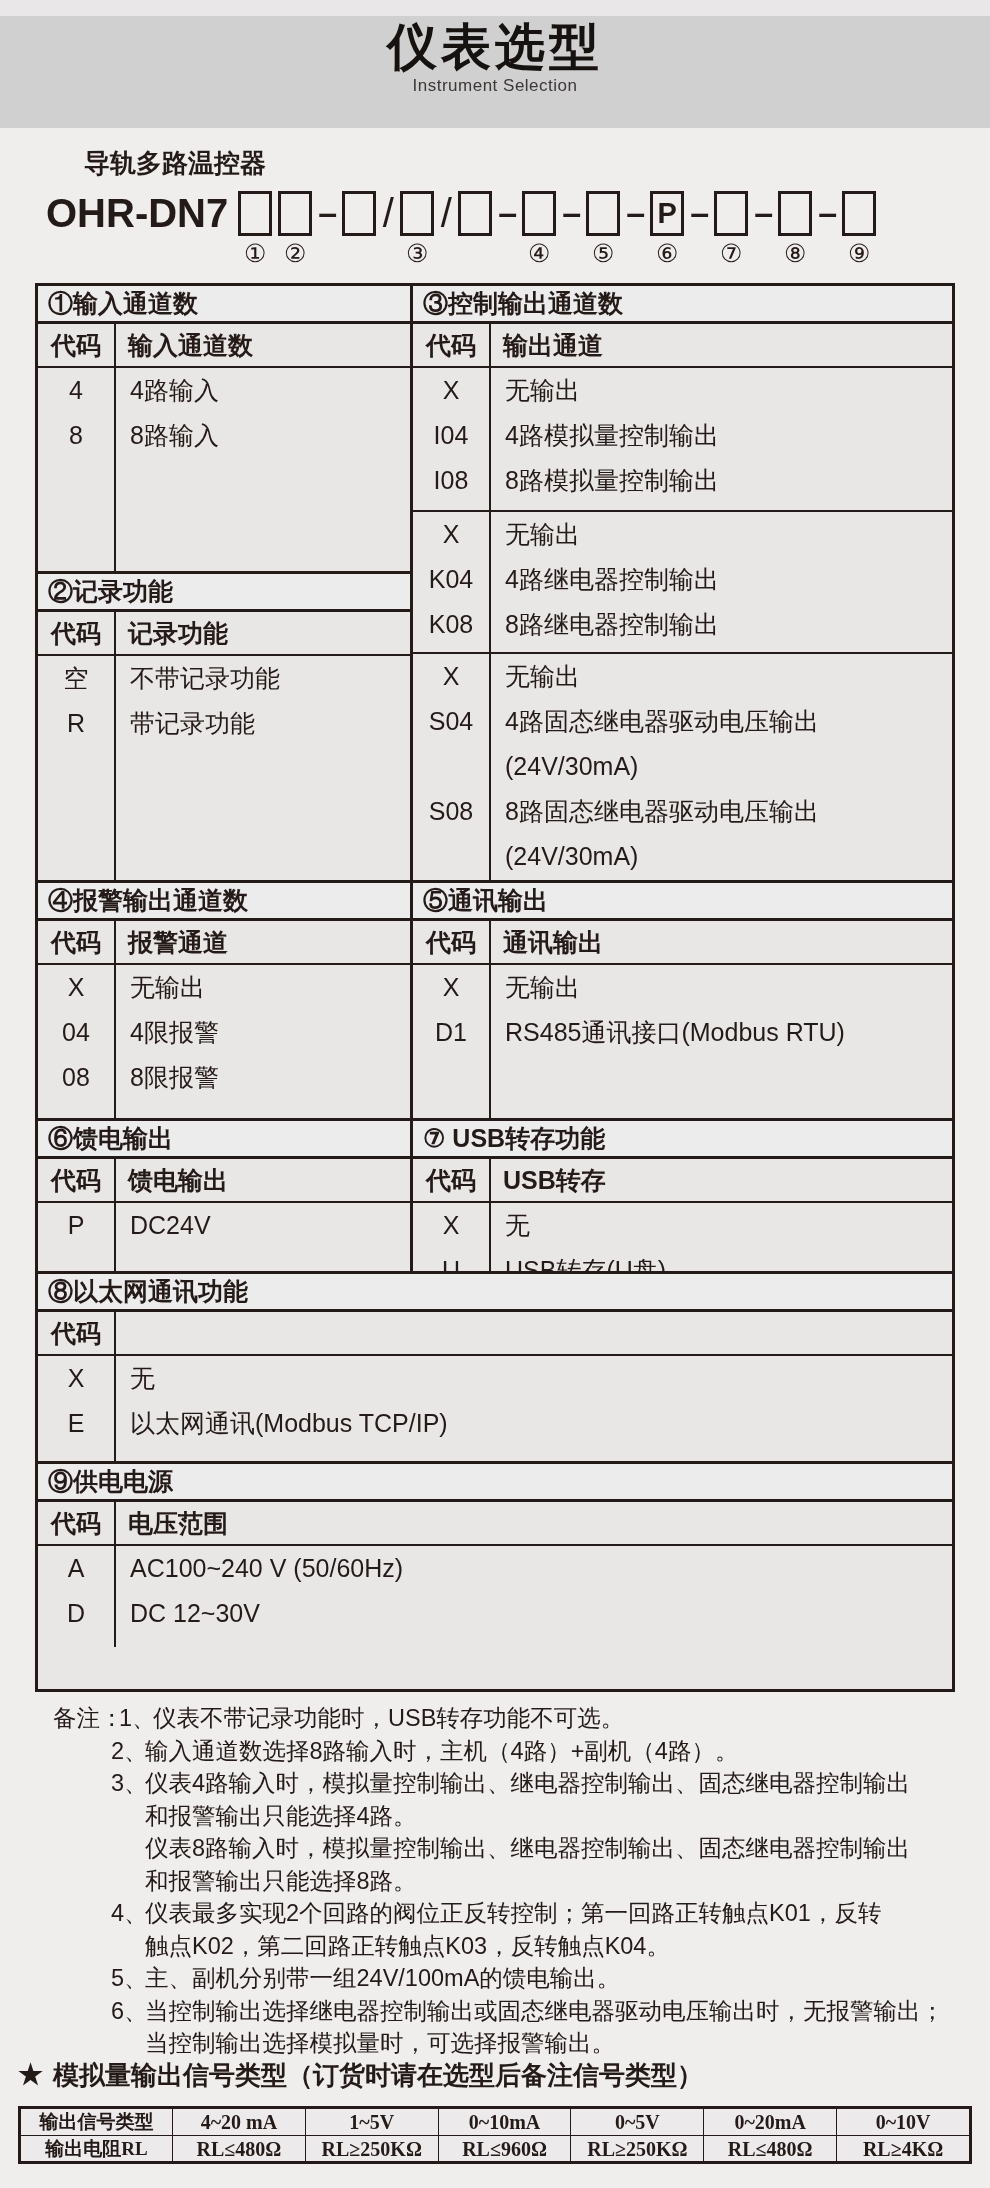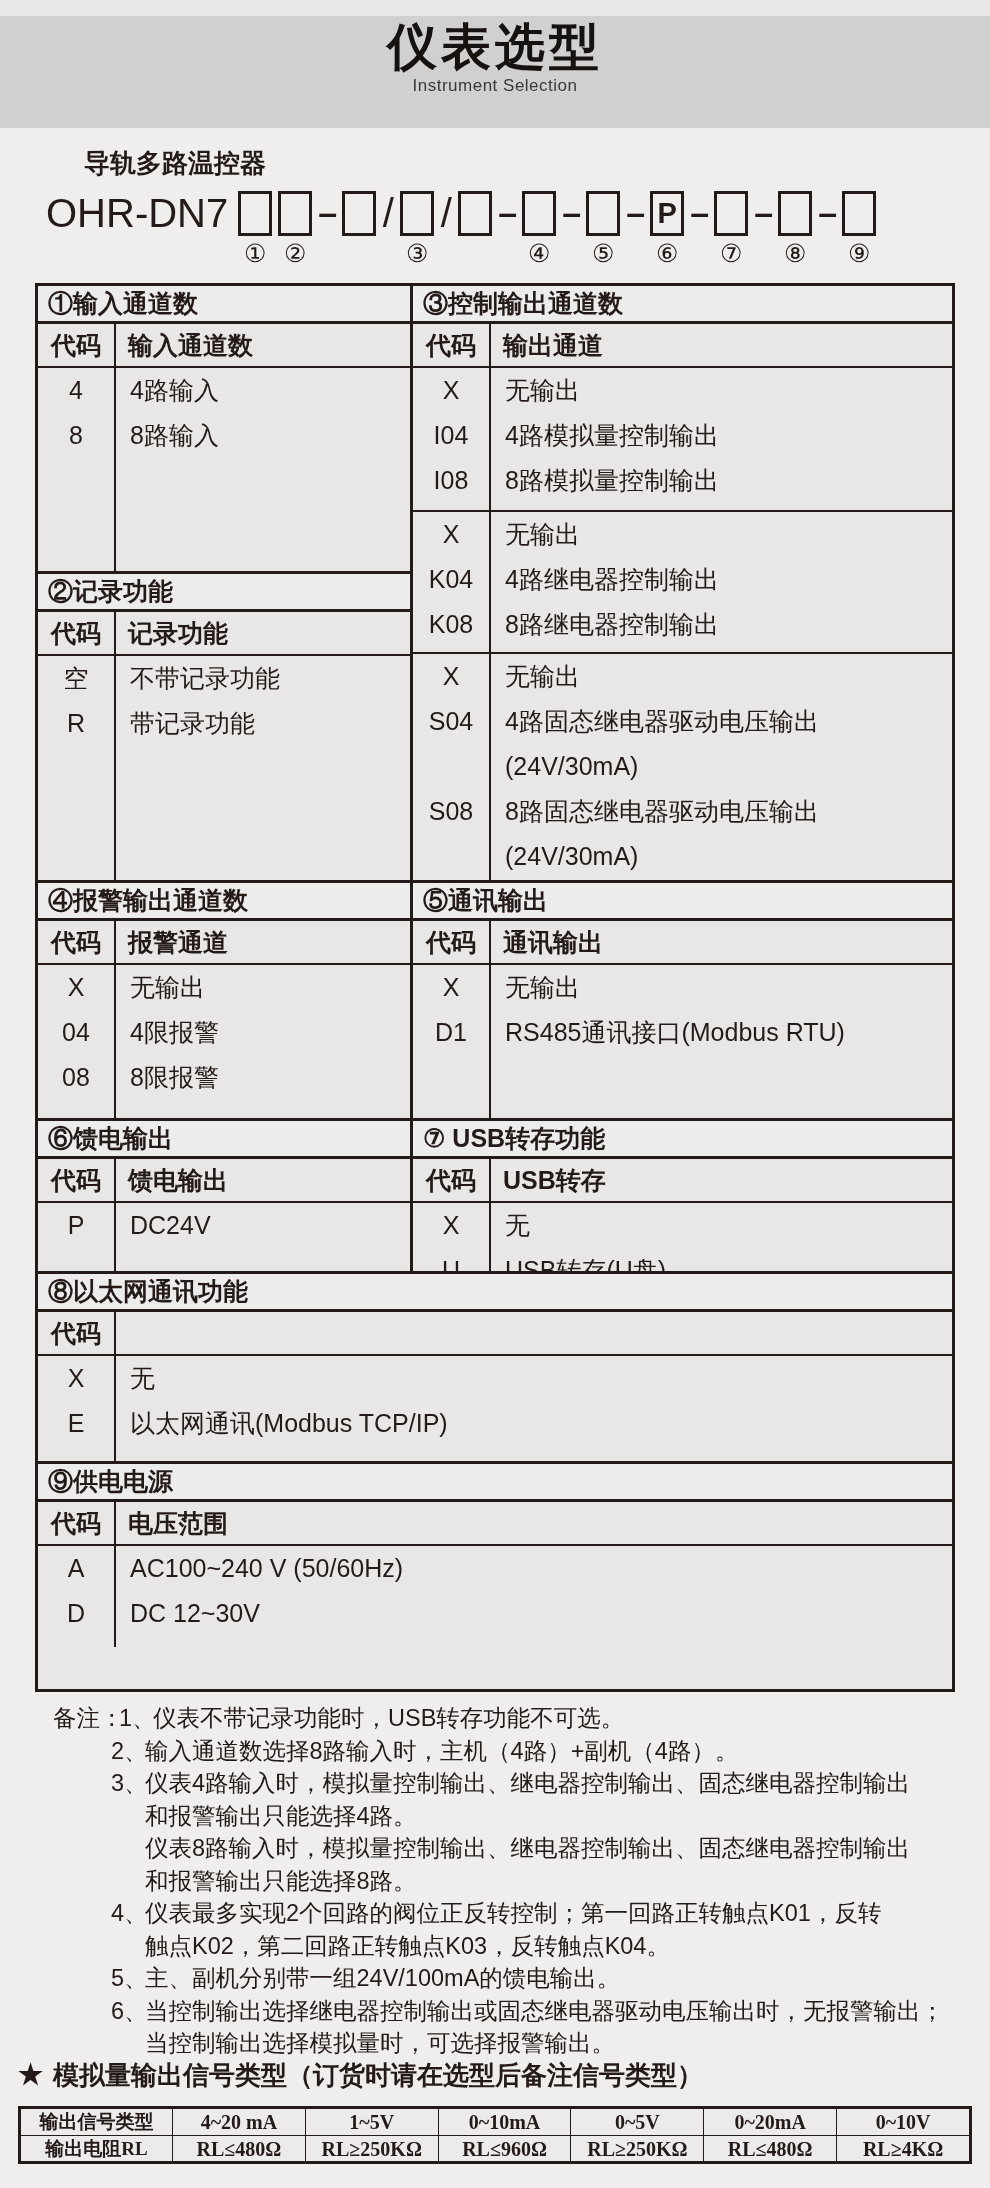--- a/index.html
+++ b/index.html
@@ -8,21 +8,21 @@
   .sheet{position:relative;width:990px;height:2188px;background:#efeeed;
          font-family:"Liberation Sans",sans-serif;color:#241b18;overflow:hidden;}
   .topstrip{position:absolute;left:0;top:0;width:990px;height:16px;background:#e9e7e8;}
   .graybar{position:absolute;left:0;top:16px;width:990px;height:112px;background:#d1d0d0;text-align:center;}
   .title{padding-top:2px;font-size:50px;font-weight:700;letter-spacing:4px;line-height:58px;color:#161210;}
   .subtitle{font-size:17px;color:#3c3836;line-height:20px;letter-spacing:0.5px;}
 
   .prodname{position:absolute;left:56px;top:146px;font-size:26px;font-weight:700;margin-left:28px;}
   .model{position:absolute;left:46px;top:188px;display:flex;align-items:flex-start;}
   .mitem{display:flex;flex-direction:column;align-items:center;margin-right:6px;}
-  .mprefix{font-size:40px;font-weight:400;line-height:50px;margin-right:4px;letter-spacing:0px;}
+  .mprefix{font-size:40px;font-weight:700;line-height:50px;margin-right:4px;letter-spacing:0px;}
   .mbox{width:34px;height:45px;border:3px solid #241b18;margin-top:3px;
         display:flex;align-items:center;justify-content:center;font-size:29px;font-weight:600;}
   .mdash{width:18px;text-align:center;font-size:34px;font-weight:700;line-height:48px;}
   .mslash{width:12px;text-align:center;font-size:40px;line-height:50px;}
   .mlabel{height:30px;line-height:34px;font-size:25px;}
 
   .maintable{position:absolute;left:35px;top:283px;width:920px;height:1409px;
              border:3px solid #241b18;background:#e9e7e6;display:flex;flex-direction:column;}
   .trow{display:flex;width:100%;}
   .trow + .trow{border-top:3px solid #241b18;}

